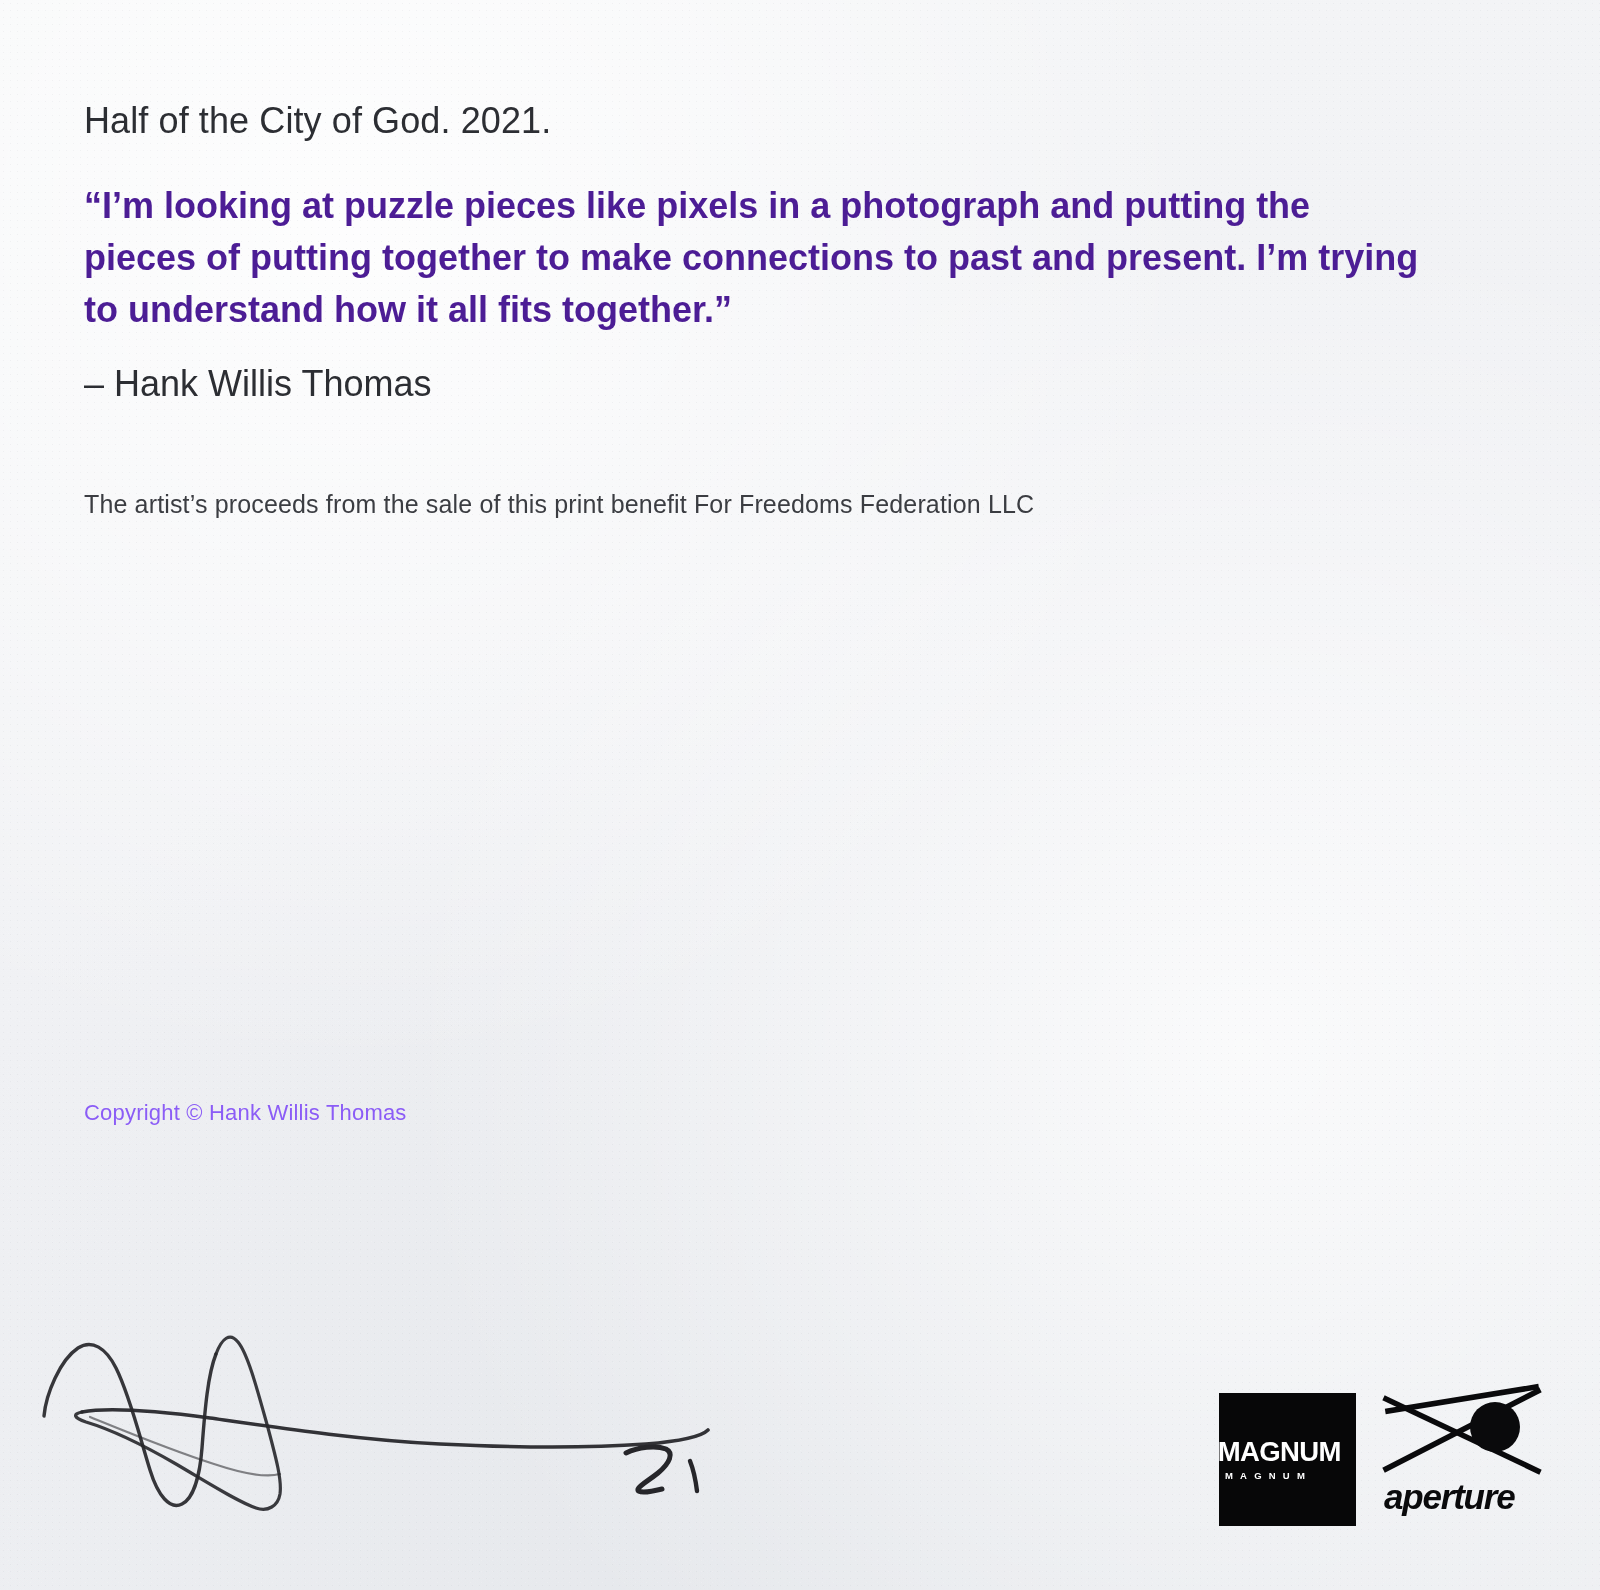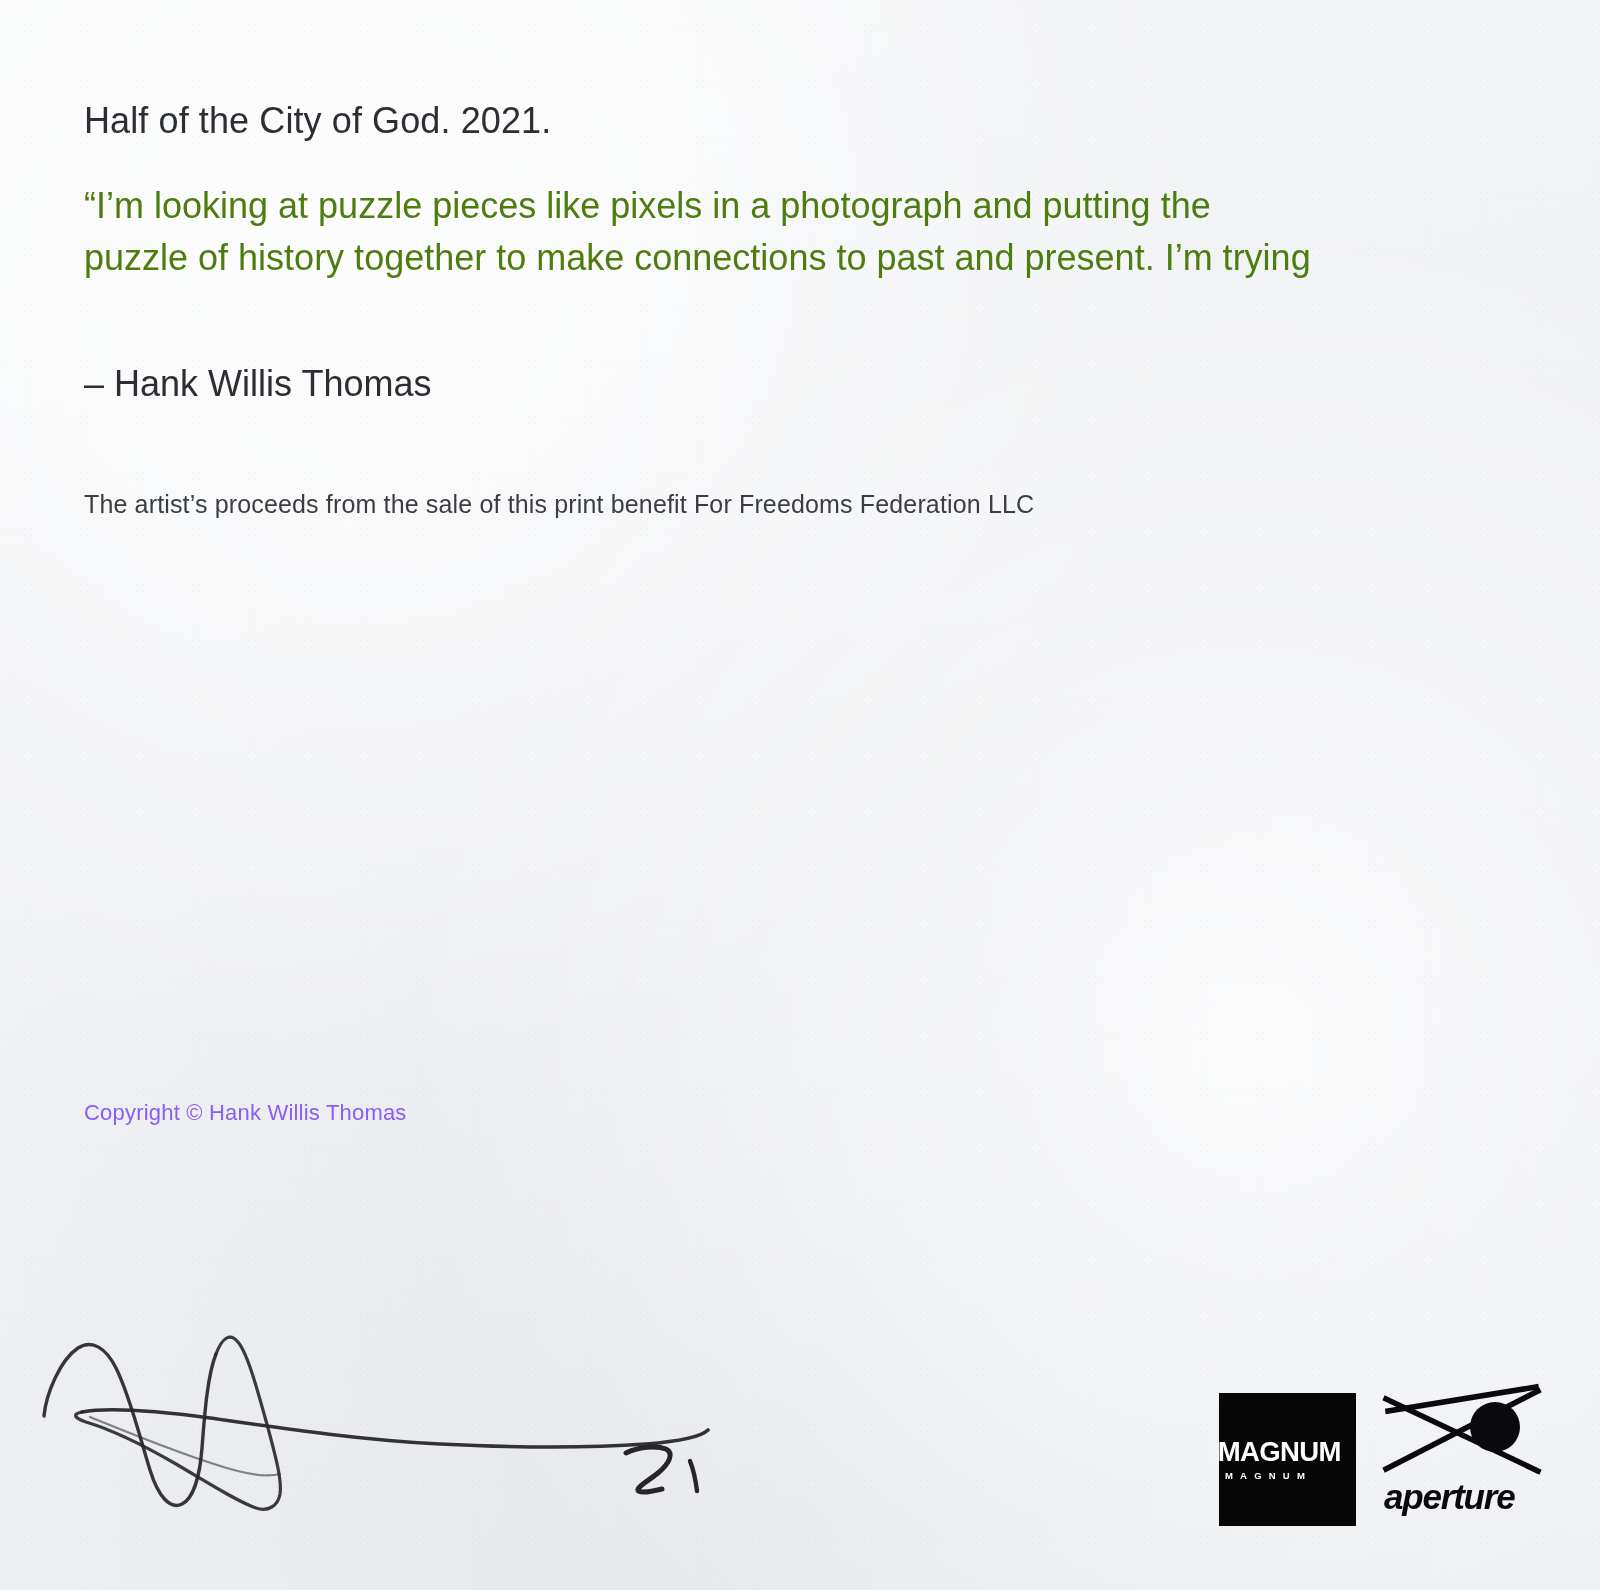--- a/index.html
+++ b/index.html
@@ -59,23 +59,23 @@
     letter-spacing: 0.1px;
     color: #2c2e33;
     white-space: nowrap;
   }
 
   #quote-body {
     left: 84px;
     top: 180px;
     width: 1400px;
     font-size: 36px;
-    font-weight: 400;
+    font-weight: 700;
     line-height: 52px;
-    color: #4d7c0f;
+    color: #4c1d95;
   }
   #quote-body .qline { display: block; white-space: nowrap; }
 
   #attribution {
     left: 84px;
     top: 363px;
     font-size: 36px;
     font-weight: 400;
     color: #2c2e33;
     white-space: nowrap;
@@ -194,21 +194,22 @@
 
   <div id="paper-grain"></div>
   <div id="paper-speckle"></div>
 
   <div id="content">
 
     <div class="txt-block" id="title-line">Half of the City of God. 2021.</div>
 
     <div class="txt-block" id="quote-body">
       <span class="qline">“I’m looking at puzzle pieces like pixels in a photograph and putting the</span>
-      <span class="qline">puzzle of history together to make connections to past and present. I’m trying</span>
+      <span class="qline">pieces of putting together to make connections to past and present. I’m trying</span>
+      <span class="qline">to understand how it all fits together.”</span>
     </div>
 
     <div class="txt-block" id="proceeds-note">The artist’s proceeds from the sale of this print benefit For Freedoms Federation LLC</div>
 
     <div class="txt-block" id="attribution">– Hank Willis Thomas</div>
 
     <div class="txt-block" id="copyright-note">Copyright © Hank Willis Thomas</div>
 
     <div id="signature-area">
       <svg viewBox="0 0 720 235" xmlns="http://www.w3.org/2000/svg">

